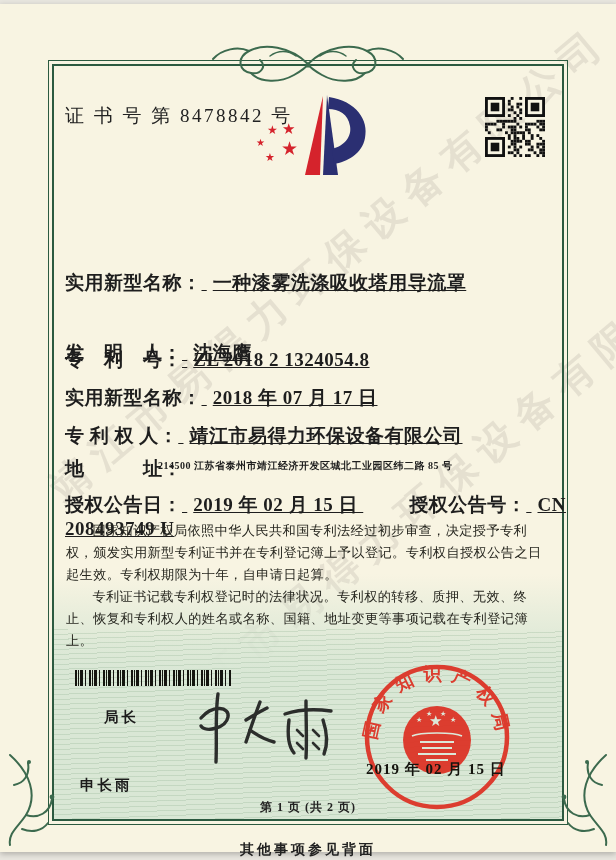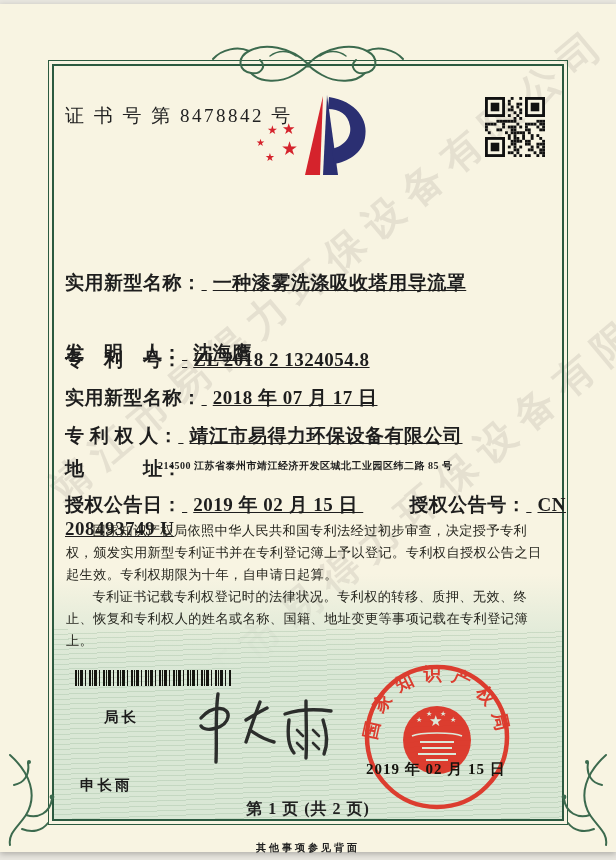--- a/index.html
+++ b/index.html
@@ -28,22 +28,22 @@
   
   .body-text{position:absolute;left:66px;top:516px;width:486px;font-size:13.2px;line-height:22px;color:#26261f;letter-spacing:.4px;}
   .body-text p{margin:0;text-indent:2em;}
   
   .barcode{position:absolute;left:75px;top:666px;width:157px;height:16px;
     background:repeating-linear-gradient(90deg,#15150f 0 2px,transparent 2px 3px,#15150f 3px 4px,transparent 4px 5px,#15150f 5px 8px,transparent 8px 10px,#15150f 10px 11px,transparent 11px 14px);}
   .director{position:absolute;left:80px;font-size:14.5px;font-weight:600;letter-spacing:3px;color:#1b1b1b;}
   .sig{position:absolute;left:188px;top:680px;}
   .seal{position:absolute;left:360px;top:656px;opacity:.95;}
   .seal-date{position:absolute;left:366px;top:756px;font-size:15px;font-weight:700;letter-spacing:1px;color:#14140e;}
-  .page-info{position:absolute;left:0;right:0;top:795px;text-align:center;font-size:16px;font-weight:600;color:#222;letter-spacing:1px;}
-  .back-note{position:absolute;left:0;right:0;top:837px;text-align:center;font-size:10px;font-weight:700;color:#222;letter-spacing:3px;}
+  .page-info{position:absolute;left:0;right:0;top:795px;text-align:center;font-size:12px;font-weight:600;color:#222;letter-spacing:1px;}
+  .back-note{position:absolute;left:0;right:0;top:837px;text-align:center;font-size:14px;font-weight:700;color:#222;letter-spacing:3px;}
   .corner{position:absolute;bottom:3px;}
   .corner.left{left:2px;}
   .corner.right{right:2px;transform:scaleX(-1);}
   .top-orn{position:absolute;left:50%;top:34px;transform:translateX(-50%);}
   .qr{position:absolute;left:485px;top:93px;}
   .logo{position:absolute;left:243px;top:78px;}
 </style>
 </head>
 <body>
 

